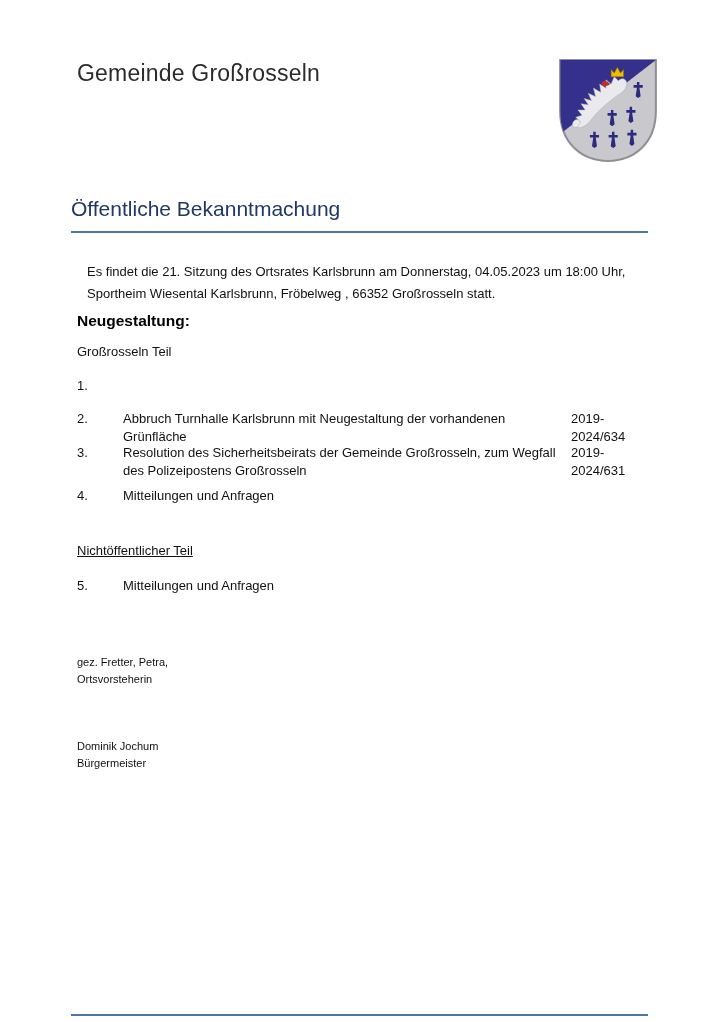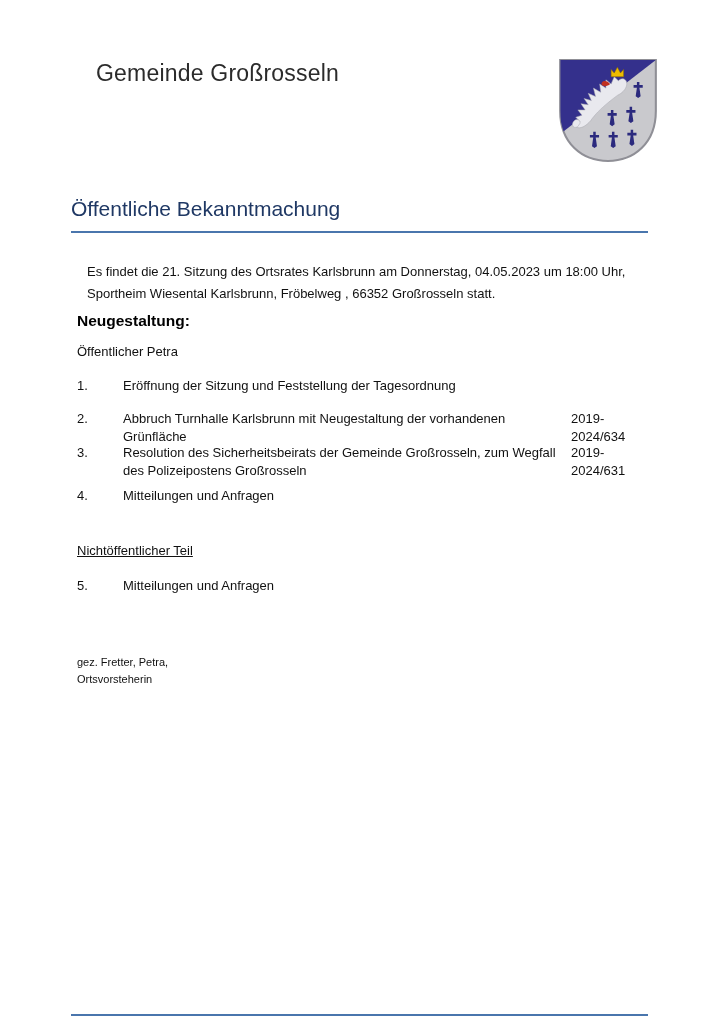--- a/index.html
+++ b/index.html
@@ -6,21 +6,21 @@
   .page {
     position:relative;
     width:720px; height:1022px;
     background:#ffffff;
     font-family:"Liberation Sans", sans-serif;
     color:#1a1a1a;
     overflow:hidden;
   }
   .muni-title {
     position:absolute; left:77px; top:60px;
-    font-size:23px; color:#2b2b2b; letter-spacing:0.2px;margin-left:19px;
+    font-size:23px; color:#2b2b2b; letter-spacing:0.2px;
   }
   .crest {
     position:absolute; left:556px; top:56px; width:104px; height:110px;
   }
   .doc-title {
     position:absolute; left:71px; top:197px; width:577px;
     text-align:left;
     font-size:21px; color:#1f3864;
     padding-bottom:10px;
     border-bottom:2px solid #4a76ad;
@@ -105,25 +105,24 @@
       </g>
     </svg>
   </div>
 
   <div class="doc-title">Öffentliche Bekanntmachung</div>
 
   <div class="intro">Es findet die 21. Sitzung des Ortsrates Karlsbrunn am Donnerstag, 04.05.2023 um 18:00 Uhr, Sportheim Wiesental Karlsbrunn, Fröbelweg , 66352 Großrosseln statt.</div>
 
   <div class="agenda-heading">Neugestaltung:</div>
 
-  <div class="section-label sec-public">Öffentlicher Petra</div>
+  <div class="section-label sec-public">Großrosseln Teil</div>
 
   <div class="agenda-row row-1">
     <span class="agenda-num">1.</span>
-    <span class="agenda-text">Eröffnung der Sitzung und Feststellung der Tagesordnung</span>
     <span class="agenda-ref"></span>
   </div>
 
   <div class="agenda-row row-2">
     <span class="agenda-num">2.</span>
     <span class="agenda-text">Abbruch Turnhalle Karlsbrunn mit Neugestaltung der vorhandenen Grünfläche</span>
     <span class="agenda-ref">2019-2024/634</span>
   </div>
 
   <div class="agenda-row row-3">
@@ -144,16 +143,20 @@
     <span class="agenda-num">5.</span>
     <span class="agenda-text">Mitteilungen und Anfragen</span>
     <span class="agenda-ref"></span>
   </div>
 
   <div class="sig sig-1">
     <div>gez. Fretter, Petra,</div>
     <div>Ortsvorsteherin</div>
   </div>
 
+  <div class="sig sig-2">
+    <div>Dominik Jochum</div>
+    <div>Bürgermeister</div>
+  </div>
 
   <div class="footer-rule"></div>
 
 </div>
 
 </body></html>

